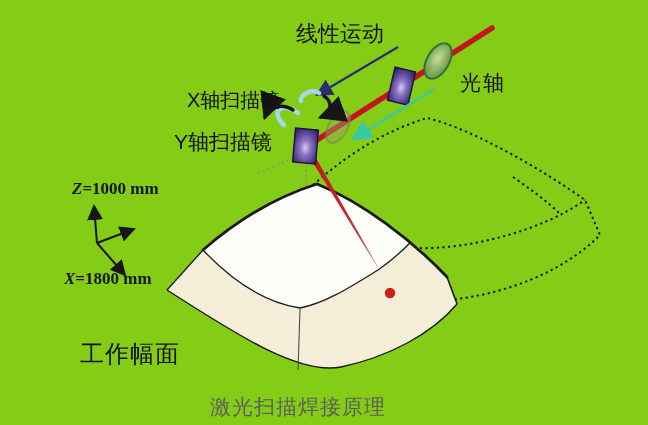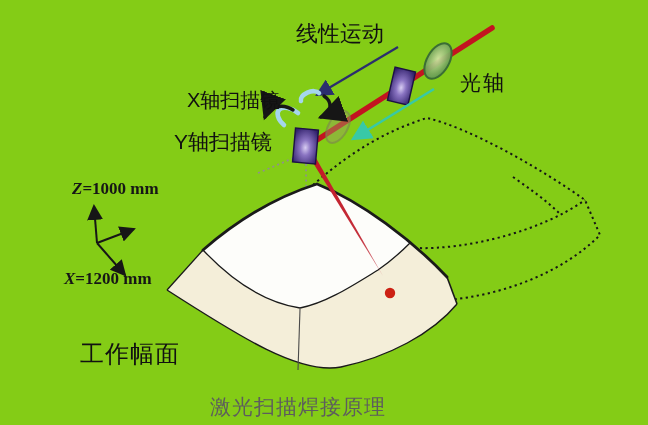--- a/index.html
+++ b/index.html
@@ -115,16 +115,16 @@
   <div class="lbl lbl-cjk lbl-optical">光轴</div>
   <div class="lbl lbl-cjk lbl-xmirror">X轴扫描镜</div>
   <div class="lbl lbl-cjk lbl-workarea">工作幅面</div>
   <div class="lbl lbl-cjk lbl-ymirror">Y轴扫描镜</div>
   <div class="lbl lbl-cjk lbl-caption">激光扫描焊接原理</div>
 
   <div class="lbl lbl-dim lbl-dimz">
     <span class="dim-var">Z</span><span>=1000 mm</span>
   </div>
   <div class="lbl lbl-dim lbl-dimx">
-    <span class="dim-var">X</span><span>=1200 mm</span>
+    <span class="dim-var">X</span><span>=1800 mm</span>
   </div>
 
 </div>
 
 </body></html>

